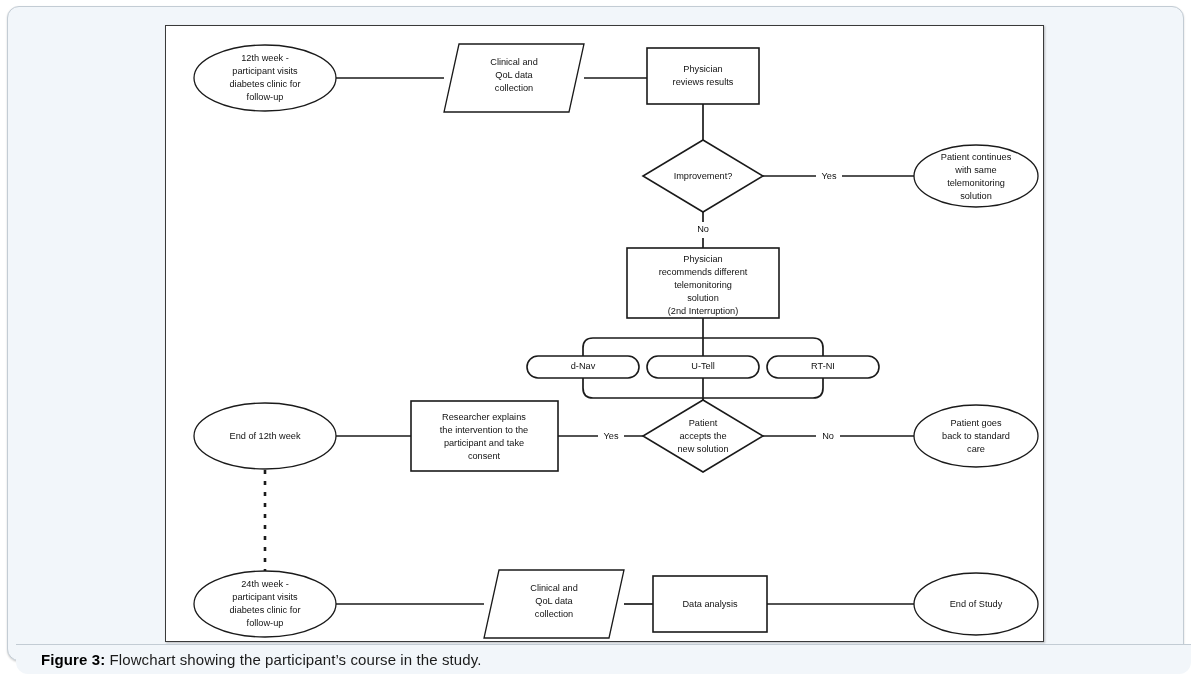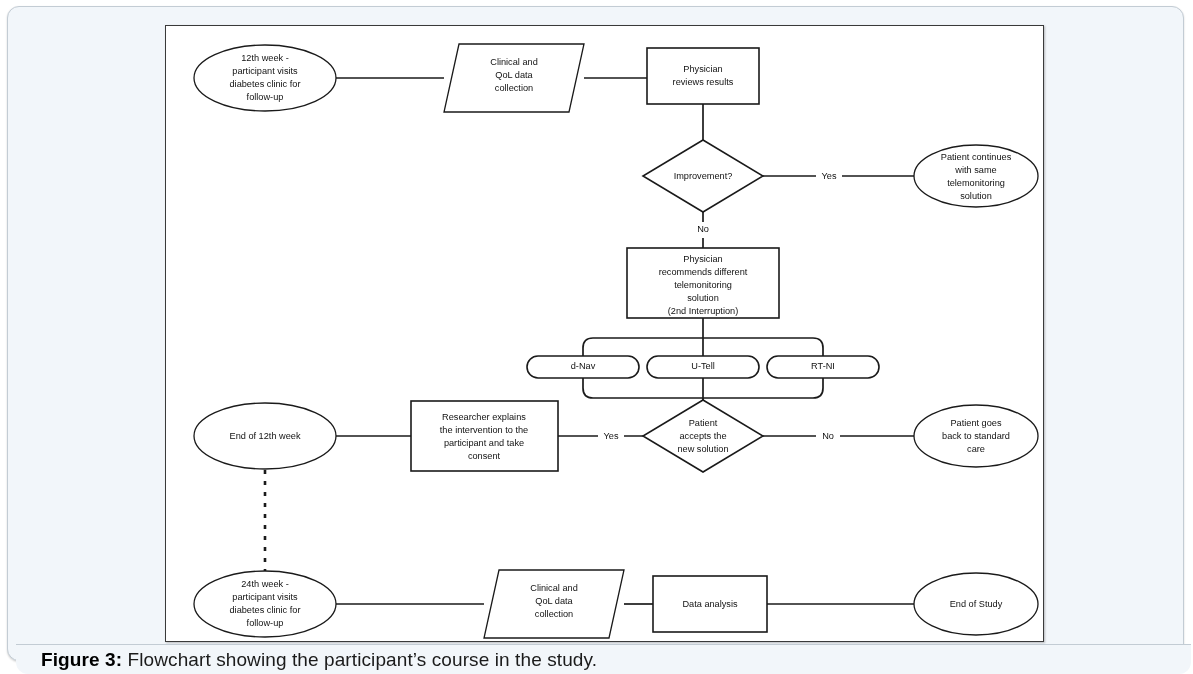--- a/index.html
+++ b/index.html
@@ -58,21 +58,21 @@
     height: 30px;
     background: #f2f6fa;
     border-top: 1px solid #c3ccd4;
     box-sizing: border-box;
     display: flex;
     align-items: center;
     border-bottom-left-radius: 12px;
     border-bottom-right-radius: 12px;
   }
   #caption-text {
-    font-size: 19px;
+    font-size: 15px;
     color: #1b1b1b;
     padding-left: 25px;
     letter-spacing: 0.1px;
     white-space: nowrap;
   }
   #caption-label {
     font-weight: bold;
     color: #000000;
   }
   

